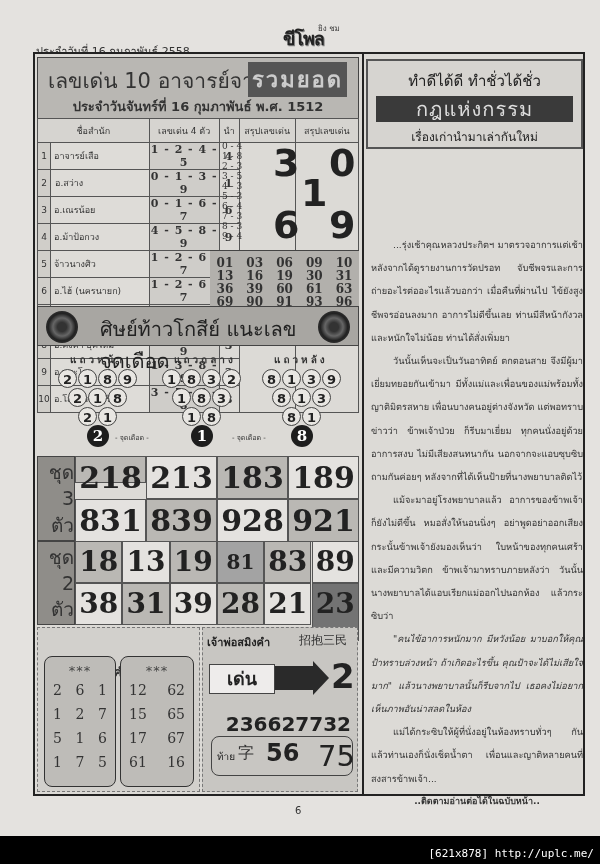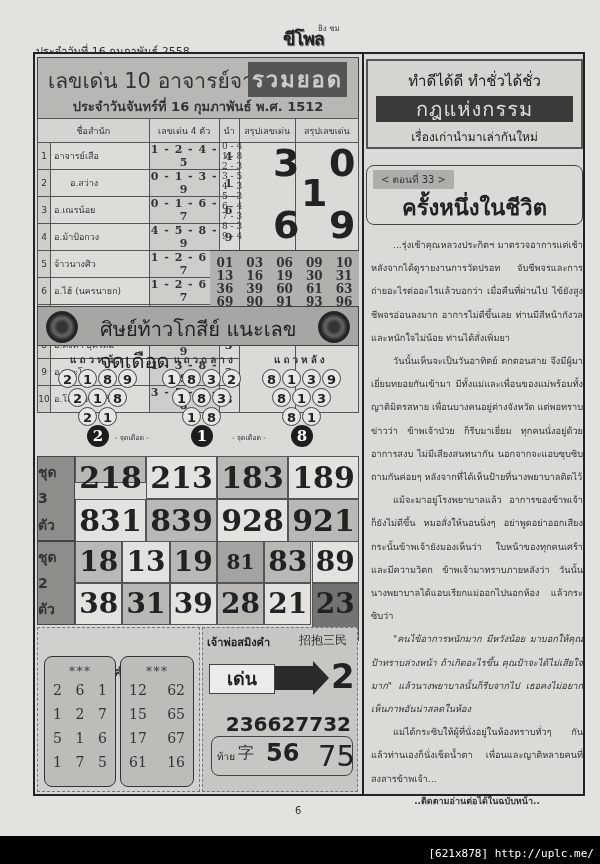--- a/index.html
+++ b/index.html
@@ -26,21 +26,21 @@
   .pairs{position:absolute;left:210px;top:250px;width:149px;height:58px;background:#b2b0ac;border-top:1px solid #444;display:grid;grid-template-columns:repeat(5,1fr);font-family:"DejaVu Serif",serif;font-weight:bold;font-size:12px;color:#333;text-align:center;line-height:13px;padding-top:6px;box-sizing:border-box;}
   
   .banner{position:absolute;left:37px;top:306px;width:322px;height:40px;background:#a8a6a2;border:1px solid #444;box-sizing:border-box;}
   .banner .txt{position:absolute;left:62px;top:6px;font-size:20px;color:#222;}
   .star{position:absolute;top:4px;width:32px;height:32px;border-radius:50%;background:radial-gradient(circle,#333 20%,#666 40%,#222 60%,#444 100%);}
   .rows-h{position:absolute;top:352px;font-size:10px;font-weight:bold;color:#333;letter-spacing:3px;}
   .ball{position:absolute;width:19px;height:19px;border-radius:50%;border:1px solid #444;background:#e8e6e2;font-size:13px;font-weight:bold;text-align:center;line-height:19px;color:#222;box-sizing:border-box;}
   .hot{position:absolute;width:22px;height:22px;border-radius:50%;background:#1d1d1d;color:#fff;font-family:"DejaVu Serif",serif;font-weight:bold;font-size:15px;text-align:center;line-height:22px;}
   .hotlbl{position:absolute;top:432px;font-size:7px;color:#333;}
   
-  .setlbl{position:absolute;left:37px;width:38px;background:#8f8d89;color:#333;font-size:14px;font-weight:bold;text-align:left;border:1px solid #444;box-sizing:border-box;display:flex;flex-direction:column;justify-content:space-around;}
+  .setlbl{position:absolute;left:37px;width:38px;background:#8f8d89;color:#333;font-size:19px;font-weight:normal;text-align:right;border:1px solid #444;box-sizing:border-box;display:flex;flex-direction:column;justify-content:space-around;}
   .cell{position:absolute;border:1px solid #555;box-sizing:border-box;font-family:"DejaVu Serif",serif;font-weight:bold;color:#222;text-align:center;}
   
   .bl{position:absolute;left:37px;top:627px;width:163px;height:165px;border:1px dashed #777;box-sizing:border-box;background:#d2d0cc;}
   .bl .h{position:absolute;left:0;width:100%;top:5px;text-align:center;font-size:12px;font-weight:bold;color:#333;margin-top:29px;}
   .rbox{position:absolute;top:28px;height:131px;border:1px solid #333;border-radius:8px;background:#bebcb8;box-sizing:border-box;}
   .rbox .stars{text-align:center;font-size:13px;color:#444;margin-top:6px;letter-spacing:1px;}
   .rbox .r{display:flex;justify-content:space-between;padding:0 8px;font-family:"DejaVu Serif",serif;font-size:14px;color:#333;height:24px;line-height:24px;}
   .bm{position:absolute;left:202px;top:627px;width:156px;height:165px;border:1px dashed #777;box-sizing:border-box;background:#c8c6c2;}
   .bm .h{position:absolute;left:4px;top:5px;font-size:11px;font-weight:bold;color:#222;}
   .bm .cn{position:absolute;left:96px;top:4px;font-size:12px;color:#333;}
@@ -102,21 +102,21 @@
         <tr>
           <td class="idx">1</td>
           <td style="padding-left:3px;background:#dedcd8">อาจารย์เสือ</td>
           <td class="num" style="background:#cfcdc9">1 - 2 - 4 - 5</td>
           <td class="num">4</td>
           <td style="background:#dcdad6" rowspan="10"></td>
           <td style="background:#dcdad6" rowspan="10"></td>
         </tr>
         <tr>
           <td class="idx">2</td>
-          <td style="padding-left:19px;background:#dedcd8">อ.สว่าง</td>
+          <td style="padding-left:4px;background:#dedcd8">อ.สว่าง</td>
           <td class="num" style="background:#cfcdc9">0 - 1 - 3 - 9</td>
           <td class="num">1</td>
         </tr>
         <tr>
           <td class="idx">3</td>
           <td style="padding-left:3px;background:#dedcd8">อ.เณรน้อย</td>
           <td class="num" style="background:#cfcdc9">0 - 1 - 6 - 7</td>
           <td class="num">6</td>
         </tr>
         <tr>
@@ -347,24 +347,20 @@
       <span class="a">56</span>
       <span class="b">75</span>
     </div>
   </div>
 
   <div class="rtop">
     <div class="a">ทำดีได้ดี ทำชั่วได้ชั่ว</div>
     <div class="b">กฎแห่งกรรม</div>
     <div class="c">เรื่องเก่านำมาเล่ากันใหม่</div>
   </div>
-  <div class="epbox">
-    <span class="ep">&lt; ตอนที่ 33 &gt;</span>
-    <div class="t">ครั้งหนึ่งในชีวิต</div>
-  </div>
   <div class="story" id="story">
       <p class="ind">...รุ่งเช้าคุณหลวงประกิตฯ มาตรวจอาการแต่เช้า หลังจากได้ดูรายงานการวัดปรอท จับชีพจรและการถ่ายอะไรต่ออะไรแล้วบอกว่า เมื่อคืนที่ผ่านไป ไข้ยังสูง ชีพจรอ่อนลงมาก อาการไม่ดีขึ้นเลย ท่านมีสีหน้ากังวล และหนักใจไม่น้อย ท่านได้สั่งเพิ่มยา</p>
       <p class="ind">วันนั้นเห็นจะเป็นวันอาทิตย์ ตกตอนสาย จึงมีผู้มาเยี่ยมทยอยกันเข้ามา มีทั้งแม่และเพื่อนของแม่พร้อมทั้งญาติมิตรสหาย เพื่อนบางคนอยู่ต่างจังหวัด แต่พอทราบข่าวว่า ข้าพเจ้าป่วย ก็รีบมาเยี่ยม ทุกคนนั่งอยู่ด้วยอาการสงบ ไม่มีเสียงสนทนากัน นอกจากจะแอบซุบซิบถามกันค่อยๆ หลังจากที่ได้เห็นป้ายที่นางพยาบาลติดไว้</p>
       <p class="ind">แม้จะมาอยู่โรงพยาบาลแล้ว อาการของข้าพเจ้าก็ยังไม่ดีขึ้น หมอสั่งให้นอนนิ่งๆ อย่าพูดอย่าออกเสียง กระนั้นข้าพเจ้ายังมองเห็นว่า ใบหน้าของทุกคนเศร้าและมีความวิตก ข้าพเจ้ามาทราบภายหลังว่า วันนั้นนางพยาบาลได้แอบเรียกแม่ออกไปนอกห้อง แล้วกระซิบว่า</p>
       <p class="it">"คนไข้อาการหนักมาก มีหวังน้อย มาบอกให้คุณป้าทราบล่วงหน้า ถ้าเกิดอะไรขึ้น คุณป้าจะได้ไม่เสียใจมาก" แล้วนางพยาบาลนั้นก็รีบจากไป เธอคงไม่อยากเห็นภาพอันน่าสลดในห้อง</p>
       <p class="ind">แม่ได้กระซิบให้ผู้ที่นั่งอยู่ในห้องทราบทั่วๆ กัน แล้วท่านเองก็นั่งเช็ดน้ำตา เพื่อนและญาติหลายคนที่สงสารข้าพเจ้า...</p>
       <p class="cont">..ติดตามอ่านต่อได้ในฉบับหน้า..</p>
     </div>
 
   <div class="pg">6</div>

